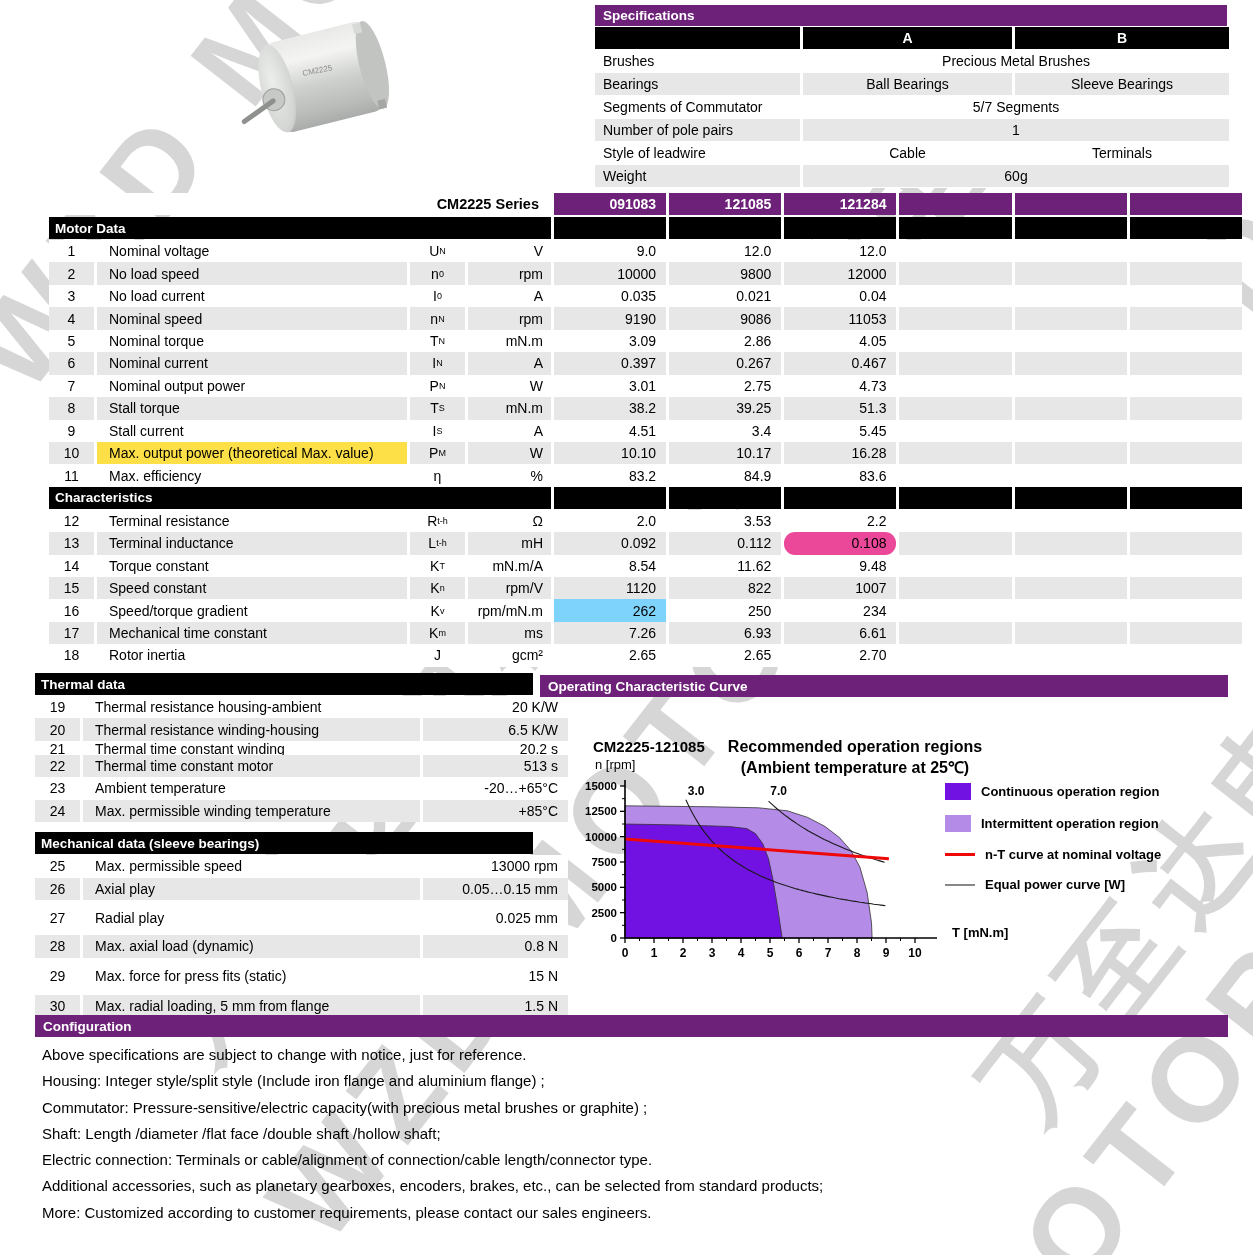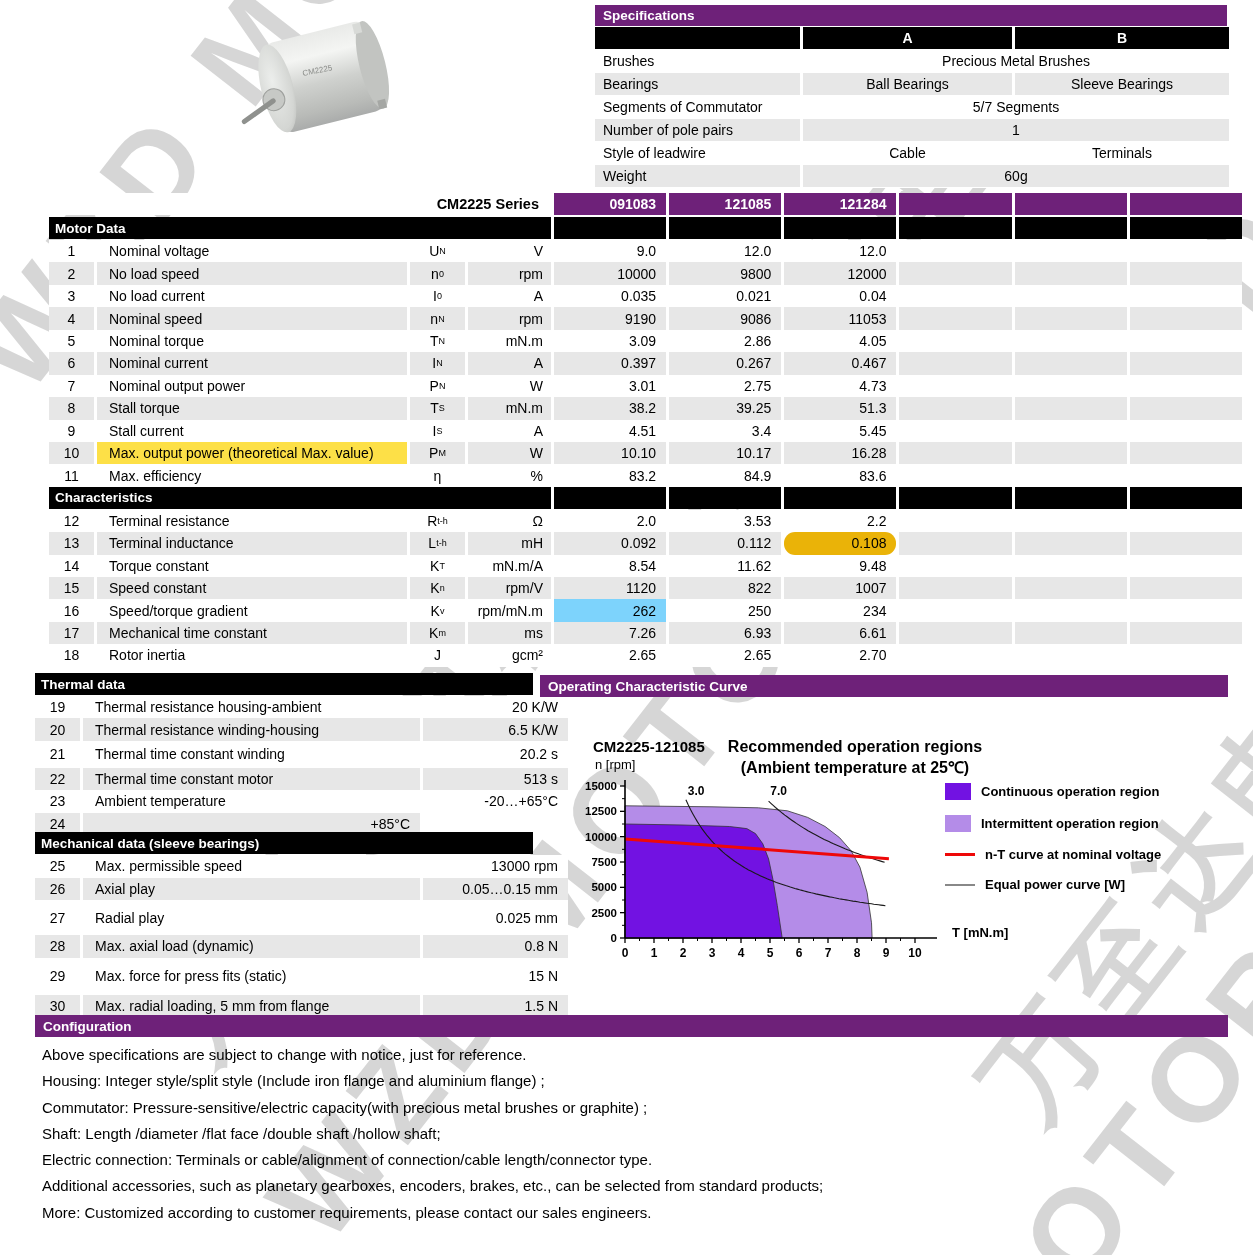--- a/index.html
+++ b/index.html
@@ -302,21 +302,21 @@
         <div class="cell val" style="background: rgb(255, 255, 255);"></div>
         <div class="cell val" style="background: rgb(255, 255, 255);"></div>
       </div>
       <div class="mt-grid" style="height: 22.4px;">
         <div class="cell num" style="background: rgb(231, 231, 231);">13</div>
         <div class="cell nm" style="background: rgb(231, 231, 231);">Terminal inductance</div>
         <div class="cell sym" style="background: rgb(231, 231, 231);">L<sub>t-h</sub></div>
         <div class="cell unit" style="background: rgb(231, 231, 231);">mH</div>
         <div class="cell val" style="background: rgb(231, 231, 231);">0.092</div>
         <div class="cell val" style="background: rgb(231, 231, 231);">0.112</div>
-        <div class="cell val" style="background: #eab308; border-radius: 11px;">0.108</div>
+        <div class="cell val" style="background: #ec4899; border-radius: 11px;">0.108</div>
         <div class="cell val" style="background: rgb(231, 231, 231);"></div>
         <div class="cell val" style="background: rgb(231, 231, 231);"></div>
         <div class="cell val" style="background: rgb(231, 231, 231);"></div>
       </div>
       <div class="mt-grid" style="height: 22.4px;">
         <div class="cell num" style="background: rgb(255, 255, 255);">14</div>
         <div class="cell nm" style="background: rgb(255, 255, 255);">Torque constant</div>
         <div class="cell sym" style="background: rgb(255, 255, 255);">K<sub>T</sub></div>
         <div class="cell unit" style="background: rgb(255, 255, 255);">mN.m/A</div>
         <div class="cell val" style="background: rgb(255, 255, 255);">8.54</div>
@@ -385,37 +385,38 @@
       <div class="sm-grid" style="height: 22.4px;">
         <div class="cell num" style="background: rgb(255, 255, 255);">19</div>
         <div class="cell nm" style="background: rgb(255, 255, 255);">Thermal resistance housing-ambient</div>
         <div class="cell val" style="background: rgb(255, 255, 255);">20 K/W</div>
       </div>
       <div class="sm-grid" style="height: 22.4px;">
         <div class="cell num" style="background: rgb(231, 231, 231);">20</div>
         <div class="cell nm" style="background: rgb(231, 231, 231);">Thermal resistance winding-housing</div>
         <div class="cell val" style="background: rgb(231, 231, 231); padding-left: 29px;">6.5 K/W</div>
       </div>
-      <div class="sm-grid" style="height: 27px;">
+      <div class="sm-grid" style="height: 14px;">
         <div class="cell num" style="background: rgb(255, 255, 255);">21</div>
         <div class="cell nm" style="background: rgb(255, 255, 255);">Thermal time constant winding</div>
         <div class="cell val" style="background: rgb(255, 255, 255);">20.2 s</div>
       </div>
       <div class="sm-grid" style="height: 22.4px;">
         <div class="cell num" style="background: rgb(231, 231, 231);">22</div>
         <div class="cell nm" style="background: rgb(231, 231, 231);">Thermal time constant motor</div>
         <div class="cell val" style="background: rgb(231, 231, 231);">513 s</div>
       </div>
       <div class="sm-grid" style="height: 22.4px;">
         <div class="cell num" style="background: rgb(255, 255, 255);">23</div>
         <div class="cell nm" style="background: rgb(255, 255, 255);">Ambient temperature</div>
         <div class="cell val" style="background: rgb(255, 255, 255);">-20…+65°C</div>
       </div>
       <div class="sm-grid" style="height: 22.4px;">
         <div class="cell num" style="background: rgb(231, 231, 231);">24</div>
+        <div class="cell nm" style="background: rgb(231, 231, 231);">Max. permissible winding temperature</div>
         <div class="cell val" style="background: rgb(231, 231, 231);">+85°C</div>
       </div>
     </div>
 </div>
 
 <div class="abs" style="left:35px;top:832px;width:498px;z-index:2;">
   <div class="blackbar" style="height:22px;margin-bottom:1px;">
     <span>Mechanical data (sleeve bearings)</span>
   </div>
   <div id="mechanical-rows">

